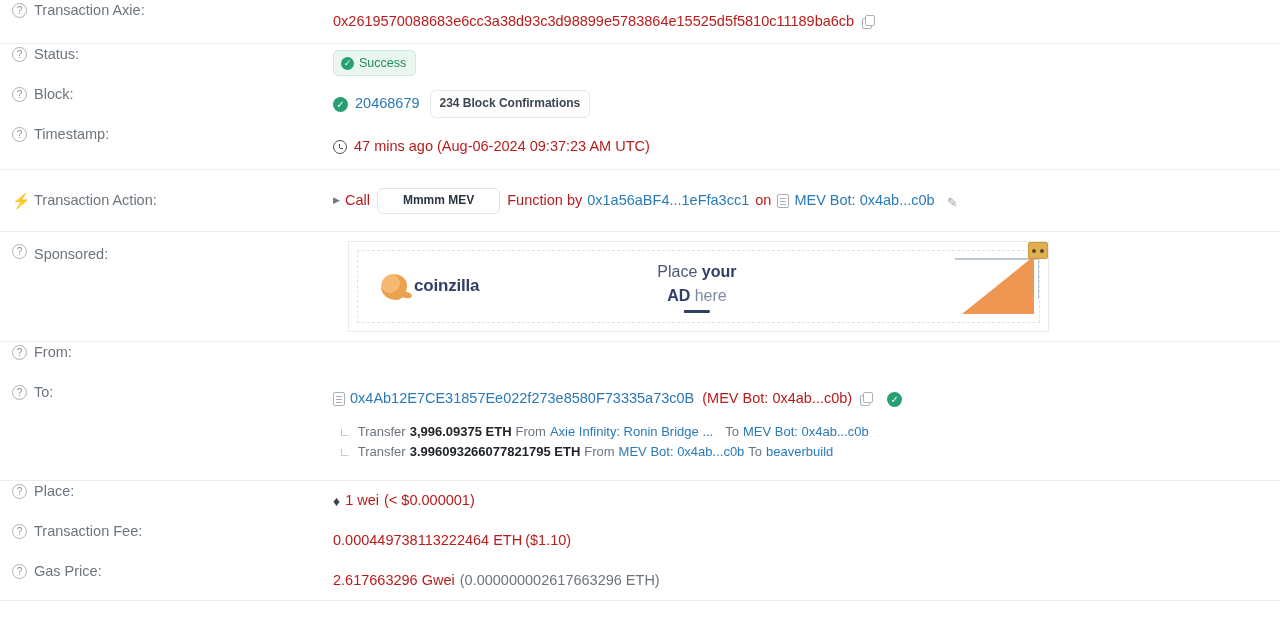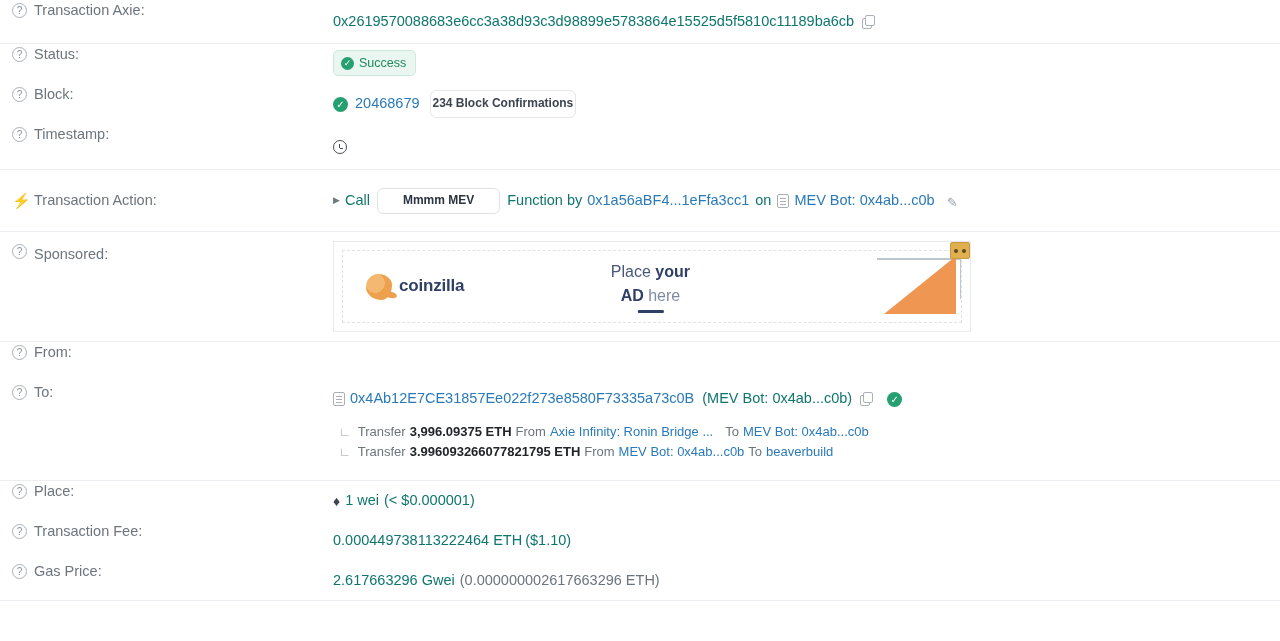--- a/index.html
+++ b/index.html
@@ -54,21 +54,21 @@
     font-family: "Liberation Sans", sans-serif;
   }
   .bolt-icon { color: #3b82c4; font-size: 15px; line-height: 1; width: 15px; flex: 0 0 15px; text-align:center;}
 
   a.link, .link {
     color: #2a7ab9;
     text-decoration: none;
     cursor: pointer;
   }
   .muted { color: #6c757d; }
-  .dark { color: #0f766e; }
+  .dark { color: #b91c1c; }
 
   
   .status-badge {
     display: inline-flex;
     align-items: center;
     gap: 5px;
     background: #eaf6f0;
     border: 1px solid #cde9dc;
     color: #1f8a5f;
     border-radius: 5px;
@@ -85,21 +85,21 @@
     display: inline-block;
   }
   .check-circle.big { width: 15px; height: 15px; line-height: 15px; font-size: 10px; }
 
   
   .chip {
     display: inline-block;
     background: #ffffff;
     border: 1px solid #e3e6ea;
     border-radius: 6px;
-    padding: 4px 2px;
+    padding: 4px 9px;
     font-size: 12px;
     font-weight: bold;
     color: #3c4550;
     margin-left: 10px;
   }
   .chip-plain {
     display: inline-block;
     background: #ffffff;
     border: 1px solid #dfe3e8;
     border-radius: 6px;
@@ -170,27 +170,28 @@
     display: flex;
     align-items: center;
     flex-wrap: wrap;
     gap: 4px;
   }
   .corner { color:#9aa1a8; font-size:12px; margin-right:3px; }
   .amt { font-weight: bold; color:#212529; }
 
   
   .ad-banner {
-    width: 638px; height: 91px;
+    width: 701px; height: 91px;
     border: 1px solid #e8eaed;
     background: #ffffff;
     position: relative;
     overflow: hidden;
     display: flex;
     align-items: center;
+    margin-left: 15px;
   }
   .ad-dashes {
     position:absolute; left:8px; right:8px; top:8px; bottom:8px;
     border: 1px dashed #dfe3e8;
     pointer-events:none;
   }
   .ad-logo {
     display:flex; align-items:center; gap:7px;
     margin-left: 32px; z-index:2;
   }
@@ -288,20 +289,21 @@
     </div>
   </div>
 
   <div class="row row-divider" style="height:46px;">
     <div class="label-cell">
       <span class="q-icon">?</span>
       <span>Timestamp:</span>
     </div>
     <div class="value-cell" style="min-height:46px;">
       <span class="clock-icon"></span>
+      <span class="dark">47 mins ago (Aug-06-2024 09:37:23 AM UTC)</span>
     </div>
   </div>
 
   <div class="row row-divider" style="height:62px;">
     <div class="label-cell" style="align-self:center;">
       <span class="bolt-icon">⚡</span>
       <span>Transaction Action:</span>
     </div>
     <div class="value-cell" style="min-height:62px;">
       <span class="caret">▶</span>

